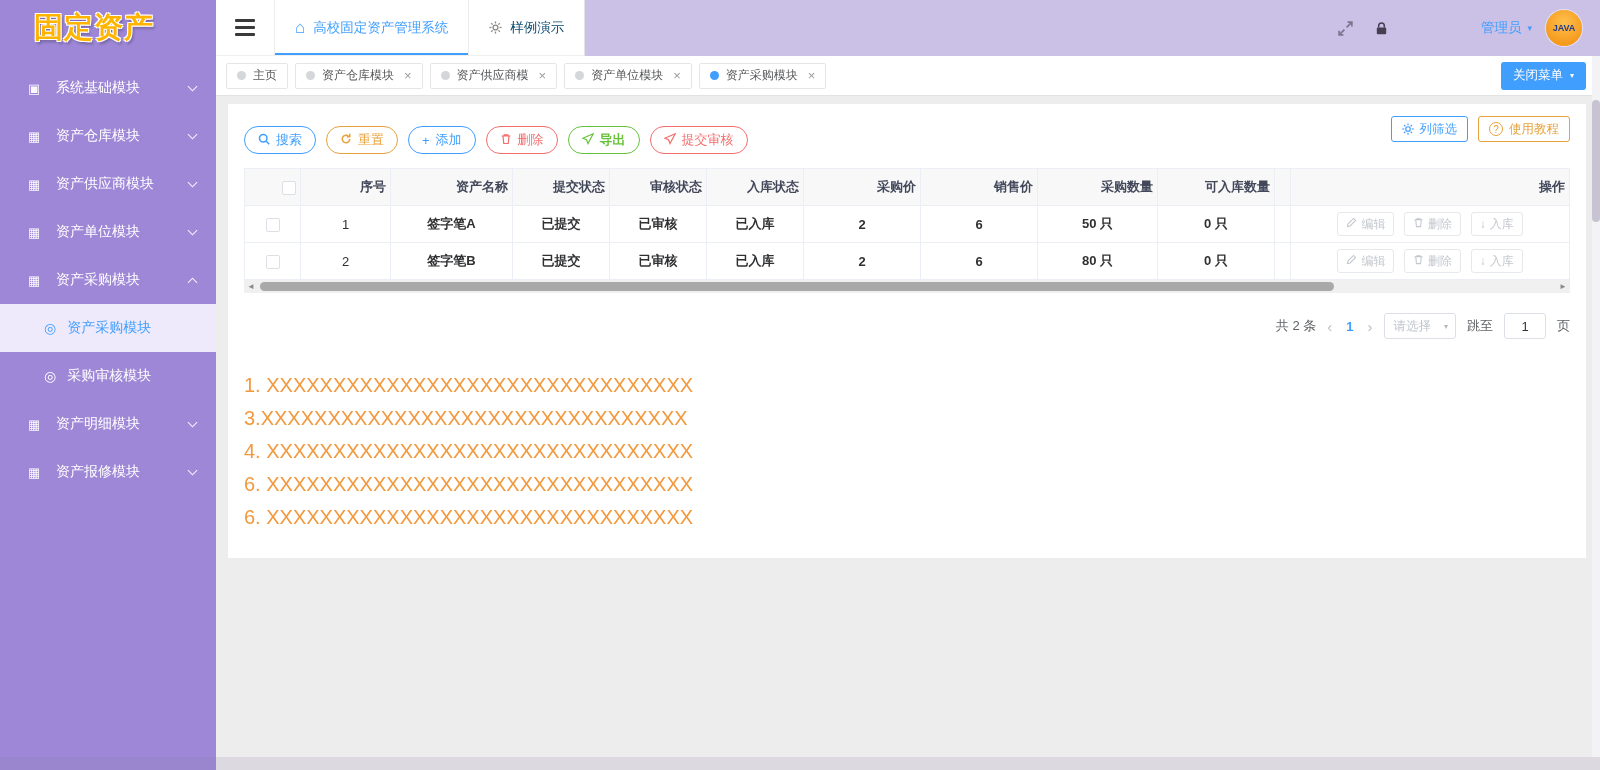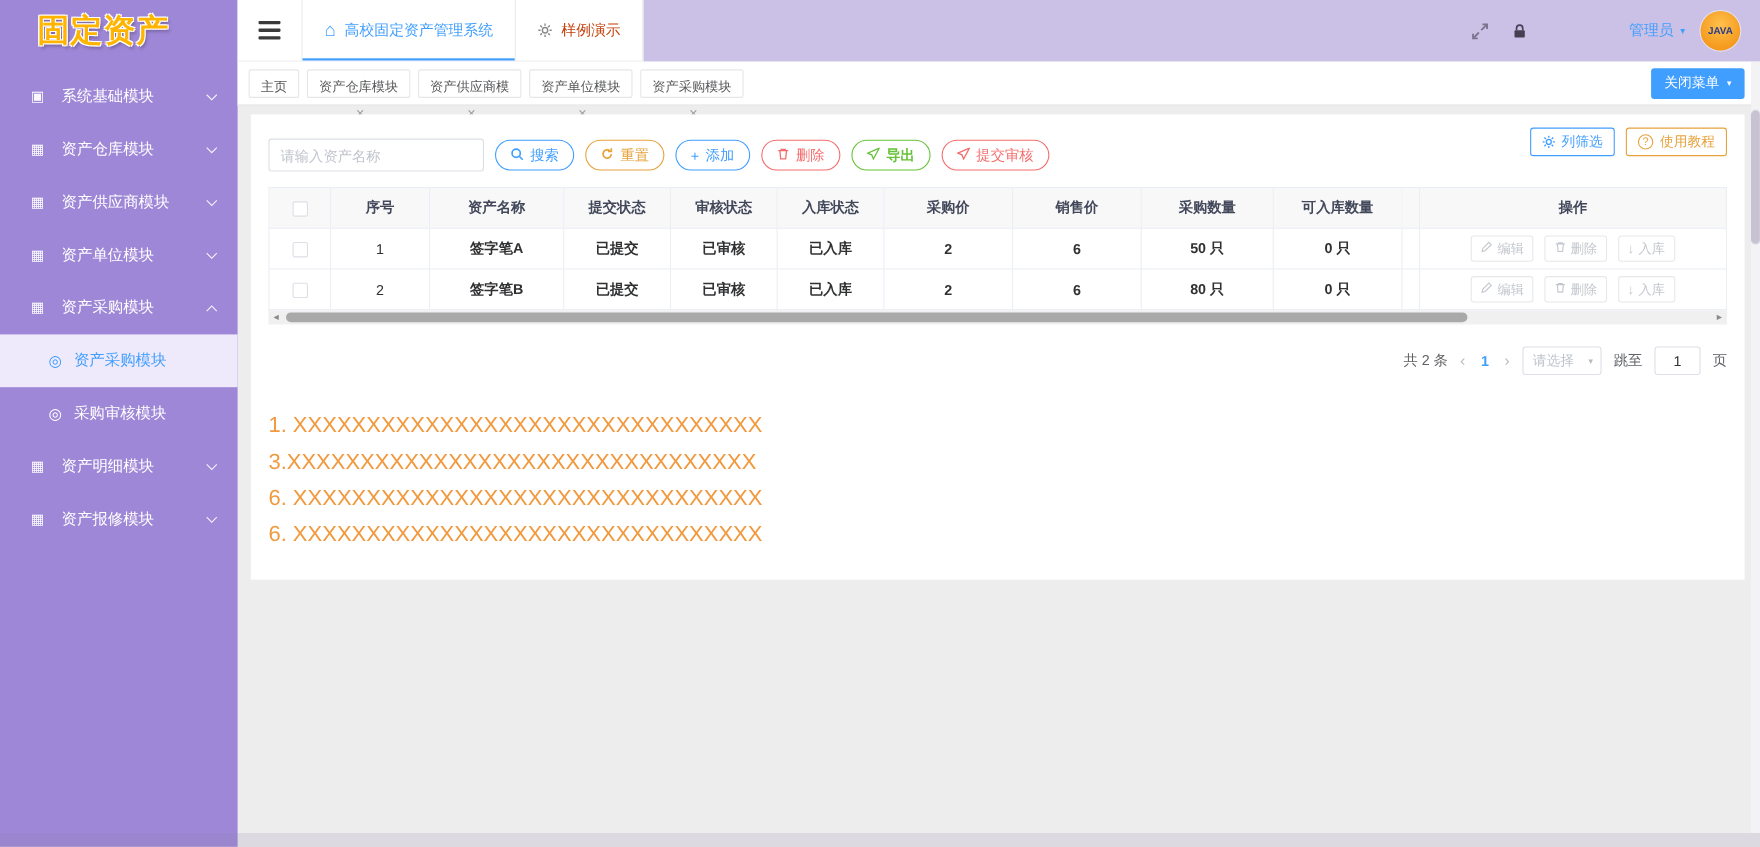--- a/index.html
+++ b/index.html
@@ -22,41 +22,41 @@
   .sub-icon { font-size:14px; }
 
   
   .main { flex:1; display:flex; flex-direction:column; min-width:0; }
 
   
   .topbar { height:56px; flex:0 0 56px; background:#cbc0e6; display:flex; align-items:stretch; }
   .topbar-left { background:#fff; display:flex; align-items:stretch; border-right:1px solid #e3e3e3; border-bottom:1px solid #efefef; }
   .hamburger { width:58px; display:flex; flex-direction:column; justify-content:center; align-items:center; gap:4px; cursor:pointer; }
   .hamburger span { width:20px; height:3px; background:#3a3a3a; border-radius:1px; }
-  .tab { display:flex; align-items:center; gap:8px; padding:0 20px; font-size:13.5px; color:#c2410c; border-left:1px solid #ececec; position:relative; cursor:pointer; white-space:nowrap; }
+  .tab { display:flex; align-items:center; gap:8px; padding:0 20px; font-size:13.5px; color:#0c4a6e; border-left:1px solid #ececec; position:relative; cursor:pointer; white-space:nowrap; }
   .tab.active { color:#409eff; }
   .tab.active::after { content:""; position:absolute; left:0; right:0; bottom:0; height:2px; background:#409eff; }
   .home-ic { color:#409eff; font-size:17px; line-height:1; }
   .gear-ic { color:#8a8a8a; display:inline-flex; }
   .topbar-right { margin-left:auto; display:flex; align-items:center; padding-right:18px; }
   .tb-icon { display:inline-flex; align-items:center; cursor:pointer; }
   .fullscreen-ic { color:#7d7590; margin-right:20px; }
   .lock-ic { color:#453f52; }
   .user-wrap { display:flex; align-items:center; gap:6px; margin-left:92px; cursor:pointer; }
   .username { color:#409eff; font-size:13.5px; }
   .user-caret { color:#409eff; font-size:9px; }
   .avatar { width:36px; height:36px; margin-left:14px; border-radius:50%; flex:0 0 36px;
             background:radial-gradient(circle at 50% 35%, #ffc04d, #f59a1d 72%);
             display:flex; align-items:center; justify-content:center; font-size:9px; font-weight:bold; color:#233b8f;
             box-shadow:0 0 0 1px rgba(255,255,255,.55); cursor:pointer; }
 
   
   .tagbar { height:40px; flex:0 0 40px; background:#fff; border-bottom:1px solid #e2e2e2; display:flex; align-items:center; padding:0 14px 0 10px; gap:7px; }
   .chip { height:26px; display:inline-flex; align-items:center; gap:7px; padding:0 10px; border:1px solid #e6e6e6; background:#fff;
-          font-size:12px; color:#57585a; border-radius:2px; cursor:pointer; white-space:nowrap;flex-direction:column; }
+          font-size:12px; color:#57585a; border-radius:2px; cursor:pointer; white-space:nowrap; }
   .chip .dot { width:9px; height:9px; border-radius:50%; background:#d4d6da; }
   .chip.active .dot { background:#409eff; }
   .chip .x { color:#9a9a9a; font-size:13px; margin-left:3px; }
   .close-menu { margin-left:auto; background:#409eff; color:#fff; font-size:12.5px; height:28px; padding:0 12px; border:none; border-radius:3px;
                 display:inline-flex; align-items:center; gap:7px; cursor:pointer; }
   .cm-caret { font-size:8px; }
 
   
   .content { flex:1; padding:8px 14px 0 12px; overflow:hidden; }
   .panel { background:#fff; padding:12px 16px 24px; }
@@ -72,21 +72,21 @@
   .top-btns { margin-left:auto; display:flex; gap:10px; }
   .flat-btn { height:26px; display:inline-flex; align-items:center; gap:6px; padding:0 10px; border-radius:3px; background:#fff; font-size:12.5px; cursor:pointer; }
   .flat-btn.blue { border:1px solid #409eff; color:#409eff; }
   .flat-btn.orange { border:1px solid #e6a23c; color:#e6a23c; }
   .qmark { width:14px; height:14px; border:1px solid #e6a23c; border-radius:50%; display:inline-flex; align-items:center; justify-content:center; font-size:10px; }
 
   
   table { width:100%; border-collapse:collapse; table-layout:fixed; margin-top:14px; font-size:13px; color:#303133; }
   th,td { border-bottom:1px solid #ebeef5; border-right:1px solid #ebeef5; height:37px; text-align:center; padding:0 4px; white-space:nowrap; overflow:hidden; }
   th:first-child,td:first-child { border-left:1px solid #ebeef5; }
-  th { background:#f8f8f9; font-weight:bold; color:#42485a; border-top:1px solid #ebeef5; }
+  th { background:#f8f8f9; font-weight:bold; color:#42485a; border-top:1px solid #ebeef5;text-align:right; }
   td.strong { font-weight:bold; }
   .cb { width:14px; height:14px; border:1px solid #dcdfe6; border-radius:2px; background:#fff; display:inline-block; vertical-align:middle; cursor:pointer; }
   .rbtn { height:24px; display:inline-flex; align-items:center; gap:4px; padding:0 8px; margin:0 3px; border:1px solid #e6e8eb; border-radius:3px;
           background:#fff; color:#c3c7cd; font-size:12px; cursor:pointer; }
 
   
   .hscroll { height:13px; background:#f0f0f0; position:relative; }
   .hscroll .thumb { position:absolute; top:2px; bottom:2px; left:16px; width:81%; background:#a9a9a9; border-radius:6px; cursor:pointer; }
   .hscroll .arr { position:absolute; top:0; height:13px; width:14px; display:flex; align-items:center; justify-content:center; color:#8a8a8a; font-size:8px; cursor:pointer; }
   .hscroll .arr.left { left:0; } .hscroll .arr.right { right:0; }
@@ -242,21 +242,20 @@
       <span>关闭菜单</span>
       <span class="cm-caret">▾</span>
     </button>
   </div>
 
   <div class="content">
     <div class="panel">
 
       <div class="panel-head">
         <div class="toolbar">
-          <input class="search-input" placeholder="请输入资产名称" style="">
           <button class="pill blue">
             <span><svg width="12" height="12" viewBox="0 0 16 16">
                   <circle cx="7" cy="7" r="5" fill="none" stroke="currentColor" stroke-width="2"></circle>
                   <line x1="11" y1="11" x2="15" y2="15" stroke="currentColor" stroke-width="2"></line>
                 </svg></span>
             <span>搜索</span>
           </button>
           <button class="pill orange">
             <span><svg width="12" height="12" viewBox="0 0 16 16">
                   <path d="M13 8a5 5 0 1 1-1.6-3.7" fill="none" stroke="currentColor" stroke-width="2"></path>
@@ -426,20 +425,21 @@
           <span class="caret">▾</span>
         </span>
         <span>跳至</span>
         <input class="jump-input" value="1" style="">
         <span>页</span>
       </div>
 
       <div class="notes">
         <div>1. XXXXXXXXXXXXXXXXXXXXXXXXXXXXXXXX</div>
         <div>3.XXXXXXXXXXXXXXXXXXXXXXXXXXXXXXXX</div>
+        <div>4. XXXXXXXXXXXXXXXXXXXXXXXXXXXXXXXX</div>
         <div>6. XXXXXXXXXXXXXXXXXXXXXXXXXXXXXXXX</div>
         <div>6. XXXXXXXXXXXXXXXXXXXXXXXXXXXXXXXX</div>
       </div>
 
     </div>
   </div>
 </div>
 
 <div class="v-scrollbar">
   <div class="v-thumb"></div>

